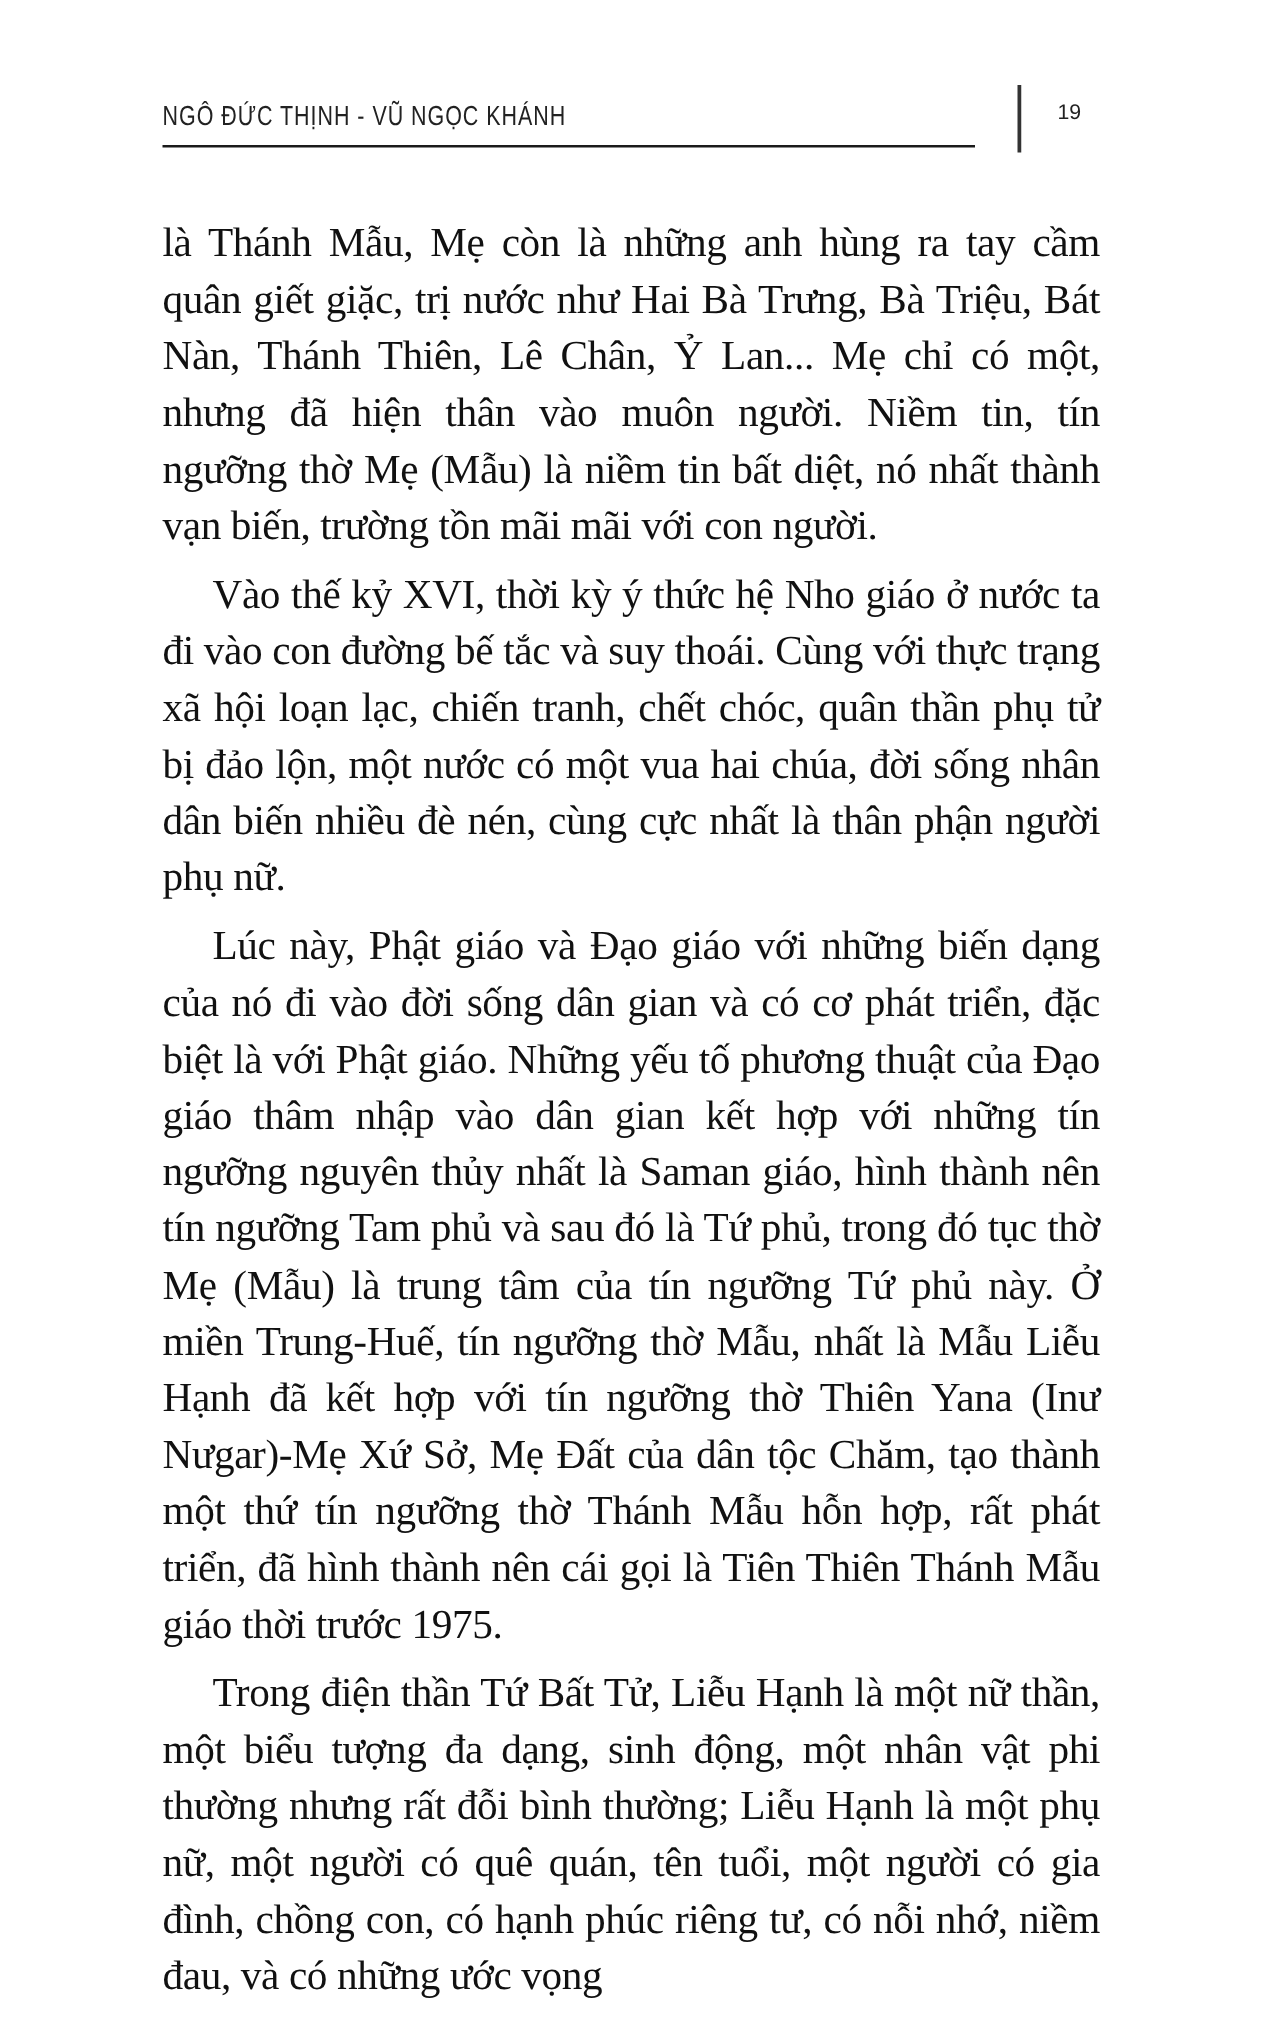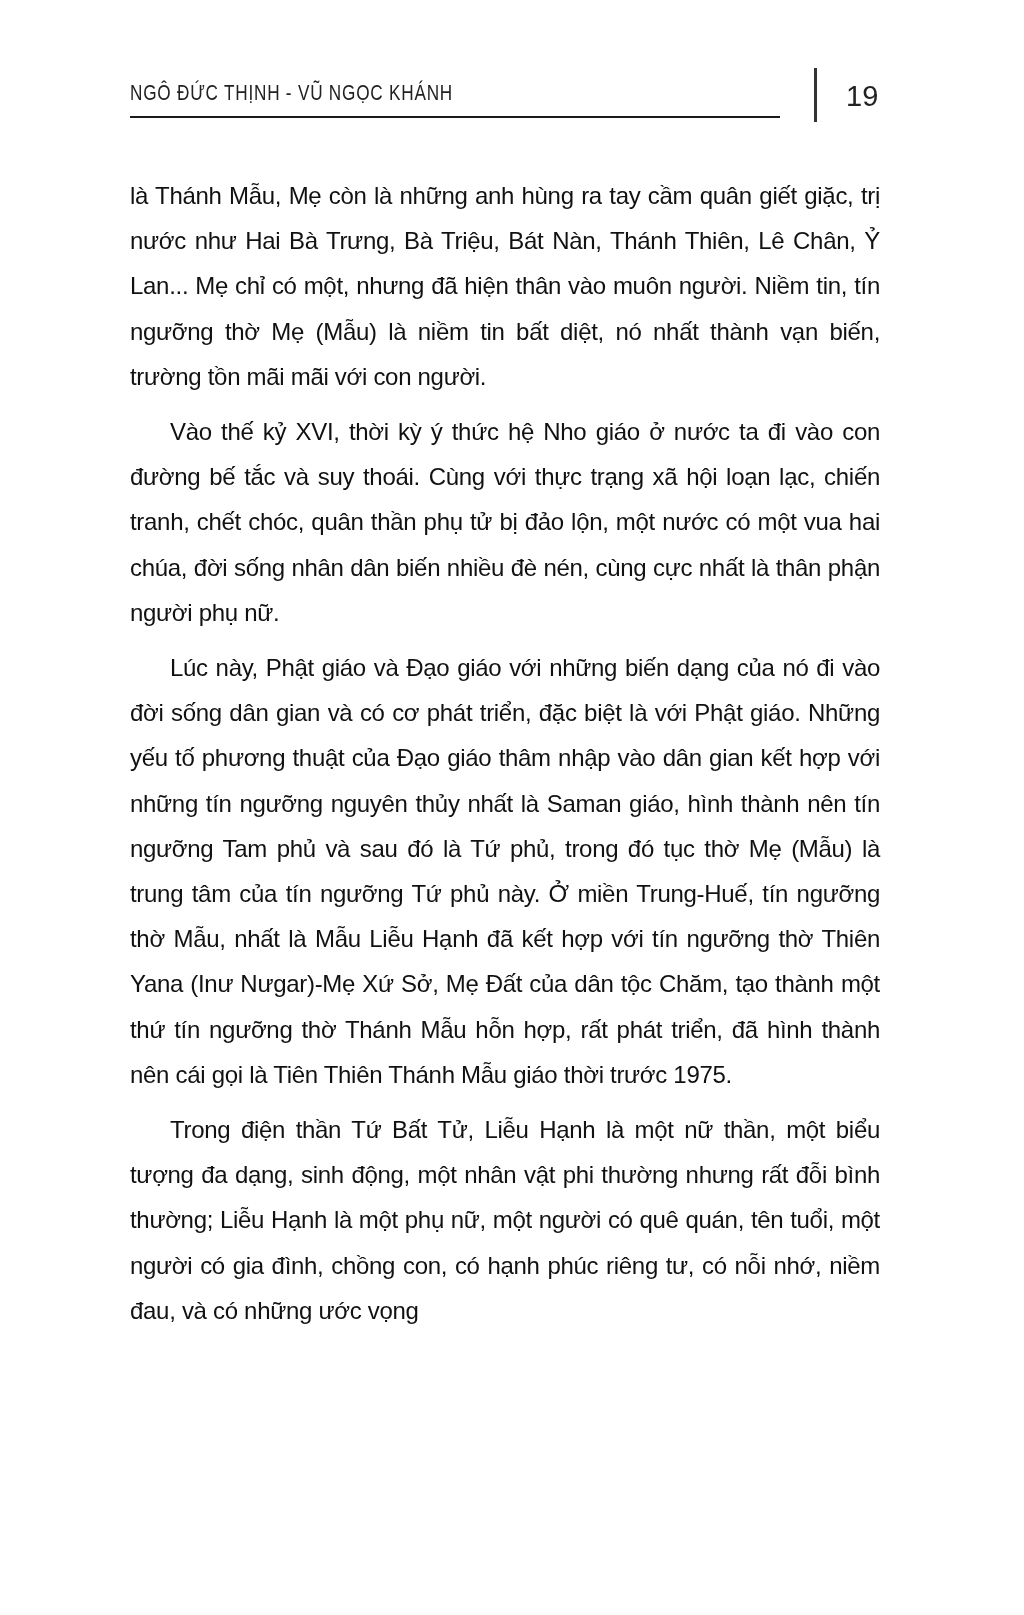--- a/index.html
+++ b/index.html
@@ -7,25 +7,25 @@
   .header-title {
     position: absolute; left: 130px; top: 80px;
     font-family: "Liberation Sans", sans-serif; font-size: 22px; letter-spacing: 1px;
     transform: scaleX(0.78); transform-origin: left top; color: #222;
     white-space: nowrap;
   }
   .header-rule { position: absolute; left: 130px; top: 116px; width: 650px; height: 2px; background: #1a1a1a; }
   .header-vrule { position: absolute; left: 814px; top: 68px; width: 3px; height: 54px; background: #333; }
   .page-number {
     position: absolute; left: 846px; top: 80px;
-    font-family: "Liberation Sans", sans-serif; font-size: 29px; color: #222;
+    font-family: "Liberation Sans", sans-serif; font-size: 17px; color: #222;
   }
   .body-text {
     position: absolute; left: 130px; top: 173px; width: 750px;
-    font-family: Liberation Sans, sans-serif; font-size: 24px; line-height: 45.2px;
+    font-family: Liberation Serif, serif; font-size: 33px; line-height: 45.2px;
     text-align: justify; letter-spacing: -0.3px; color: #111;
   }
   .body-text p { margin: 0 0 10px 0; }
   .body-text p.indent { text-indent: 40px; }
   .body-text p.cont { text-indent: 0; }
 </style>
 </head>
 <body>
 
 <div>

